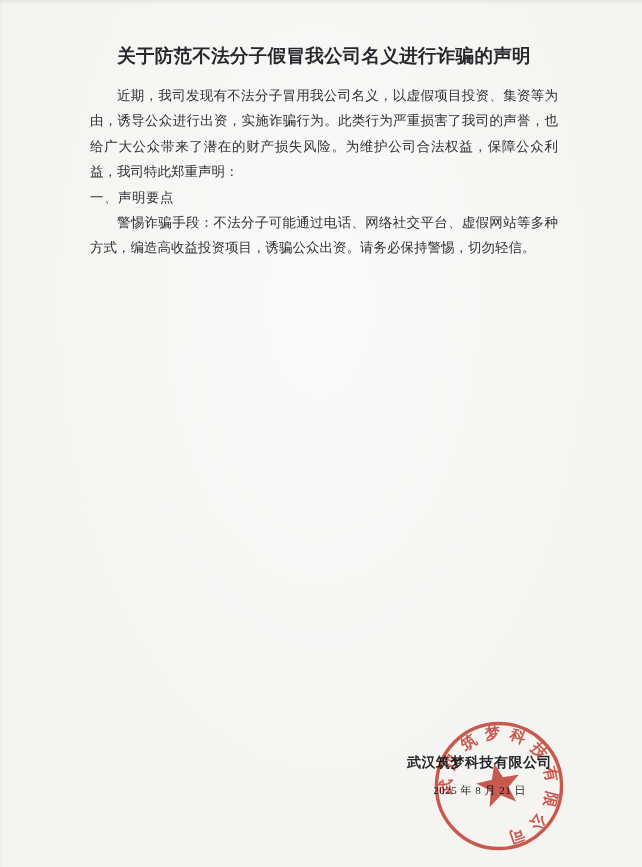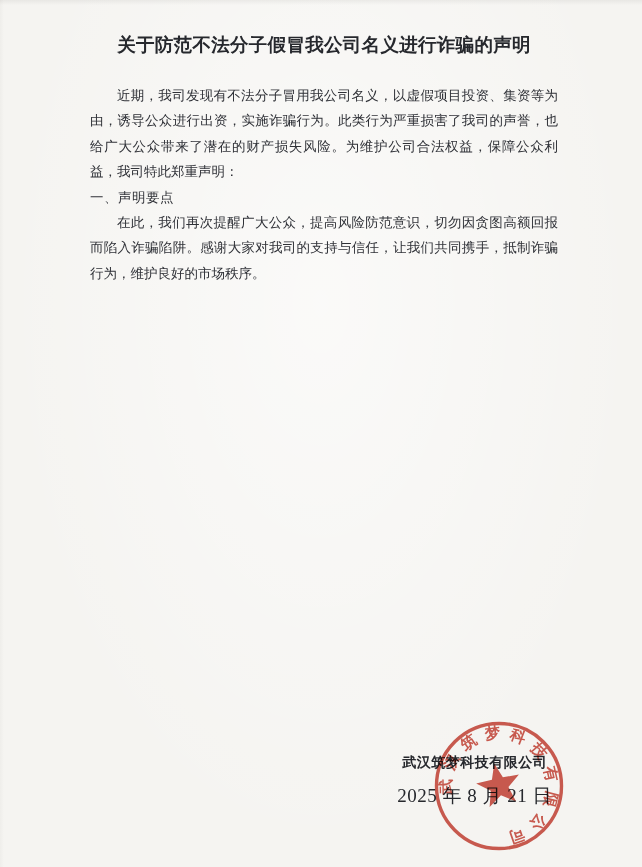--- a/index.html
+++ b/index.html
@@ -14,21 +14,21 @@
     overflow: hidden;
     background-color: #f5f4f1;
     background-image:
       linear-gradient(180deg, rgba(120,118,112,0.10), rgba(120,118,112,0.0) 5px),
       linear-gradient(90deg, rgba(120,118,112,0.05), rgba(120,118,112,0.0) 4px),
       radial-gradient(ellipse at 50% 35%, rgba(255,255,255,0.55), rgba(255,255,255,0) 70%);
     color: #34363c;
   }
   .doc-title {
     position: absolute;
-    top: 32px; left: 90px; width: 468px;
+    top: 43px; left: 90px; width: 468px;
     margin: 0;
     text-align: center;
     font-size: 18.5px;
     font-weight: bold;
     letter-spacing: 0.3px;
     color: #26282d;
   }
   .doc-body {
     position: absolute;
     top: 83px; left: 90px; width: 468px;
@@ -48,24 +48,23 @@
     text-align: center;
     color: #26282d;
   }
   .signature .company {
     font-size: 14px;
     font-weight: bold;
     letter-spacing: 0.5px;
     margin: 0;
   }
   .signature .date {
-    font-size: 19px;
+    font-size: 11px;
     margin: 11px 0 0 0;
     letter-spacing: 0.5px;
-    text-align: right;
   }
   .seal {
     position: absolute;
     left: 429px; top: 716px;
     width: 140px; height: 140px;
     mix-blend-mode: multiply;
     opacity: 0.82;
     pointer-events: none;
   }
   .seal text {
@@ -76,21 +75,21 @@
 </head>
 <body>
 
 <div class="page">
 
   <h1 class="doc-title">关于防范不法分子假冒我公司名义进行诈骗的声明</h1>
 
   <div class="doc-body">
       <p class="para">近期，我司发现有不法分子冒用我公司名义，以虚假项目投资、集资等为由，诱导公众进行出资，实施诈骗行为。此类行为严重损害了我司的声誉，也给广大公众带来了潜在的财产损失风险。为维护公司合法权益，保障公众利益，我司特此郑重声明：</p>
       <p class="heading">一、声明要点</p>
-      <p class="para">在此，我们再次提醒广大公众，提高风险防范意识，切勿因贪图高额回报而陷入诈骗陷阱。感谢大家对我司的支持与信任，让我们共同携手，抵制诈骗行为，维护良好的市场秩序。</p>
+      <p class="para">警惕诈骗手段：不法分子可能通过电话、网络社交平台、虚假网站等多种方式，编造高收益投资项目，诱骗公众出资。请务必保持警惕，切勿轻信。</p>
     </div>
 
   <div class="signature">
     <p class="company">武汉筑梦科技有限公司</p>
     <p class="date">2025 年 8 月 21 日</p>
   </div>
 
   <svg class="seal" viewBox="-70 -70 140 140" aria-hidden="true">
     <g>
       <circle cx="0" cy="0" r="62.5" fill="none" stroke="#c4392b" stroke-width="3.4"></circle>

